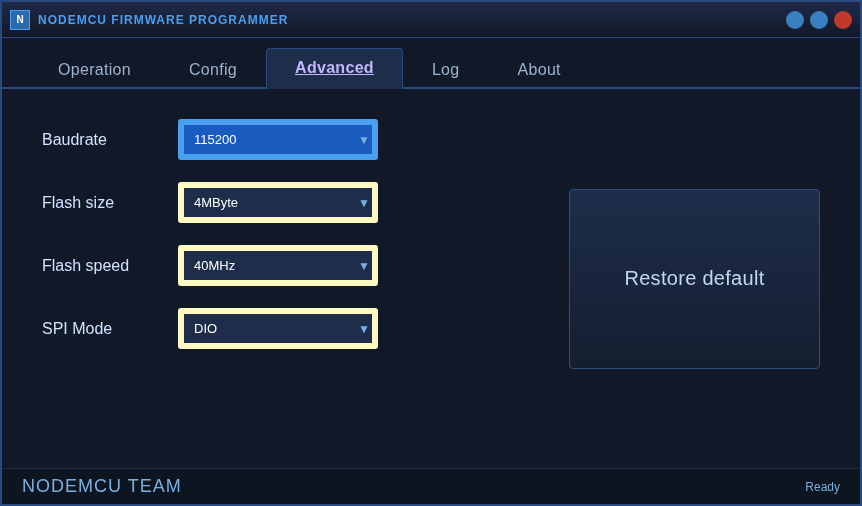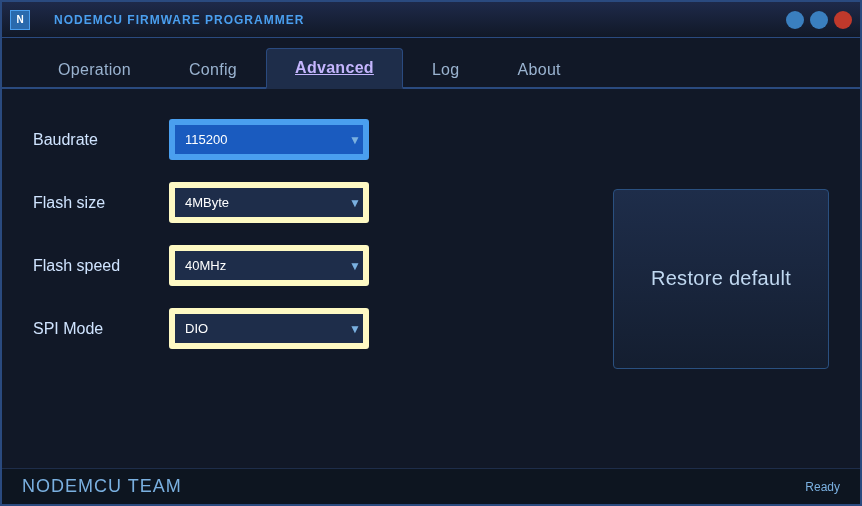--- a/index.html
+++ b/index.html
@@ -48,21 +48,20 @@
       font-weight: bold;
     }
 
     .title-bar-text {
       color: #4a9fef;
       font-size: 12px;
       font-weight: bold;
       letter-spacing: 1px;
       text-transform: uppercase;
       flex: 1;
-      margin-left: 16px;
     }
 
     .title-bar-controls {
       display: flex;
       gap: 6px;
     }
 
     .title-btn {
       width: 18px;
       height: 18px;
@@ -107,21 +106,21 @@
       border-color: #2a4a7f;
       border-bottom: 2px solid #1e2d4a;
       font-weight: 600;
       text-decoration: underline;
     }
 
     
     .main-content {
       flex: 1;
       background: #111827;
-      padding: 30px 31px;
+      padding: 30px 40px;
       display: flex;
       flex-direction: row;
       gap: 40px;
     }
 
     
     .form-section {
       flex: 1;
       display: flex;
       flex-direction: column;
@@ -177,21 +176,21 @@
 
     
     .button-section {
       display: flex;
       align-items: center;
       justify-content: center;
       padding-left: 20px;
     }
 
     .restore-btn {
-      width: 216px;
+      width: 251px;
       height: 180px;
       background: linear-gradient(180deg, #1e2d4a 0%, #141e30 100%);
       border: 1px solid #2a5080;
       border-radius: 4px;
       color: #c0d8f0;
       font-size: 20px;
       cursor: pointer;
       display: flex;
       align-items: center;
       justify-content: center;

